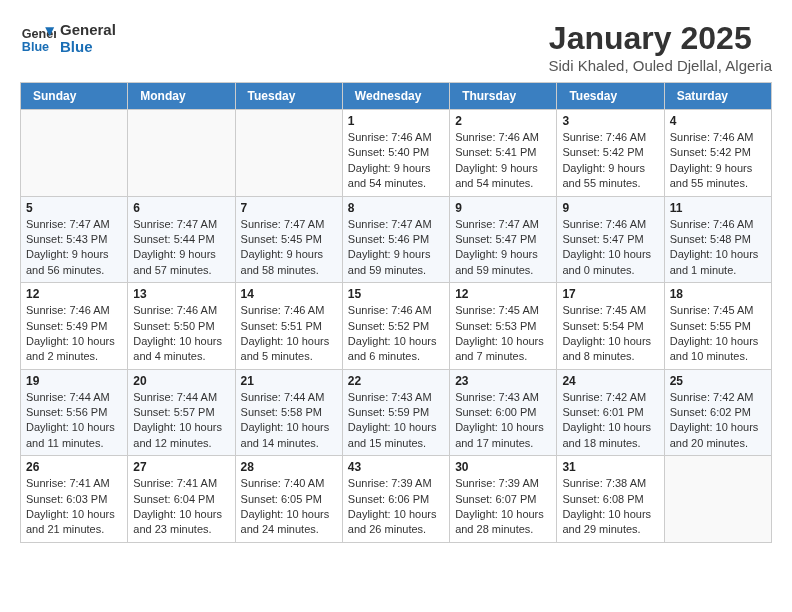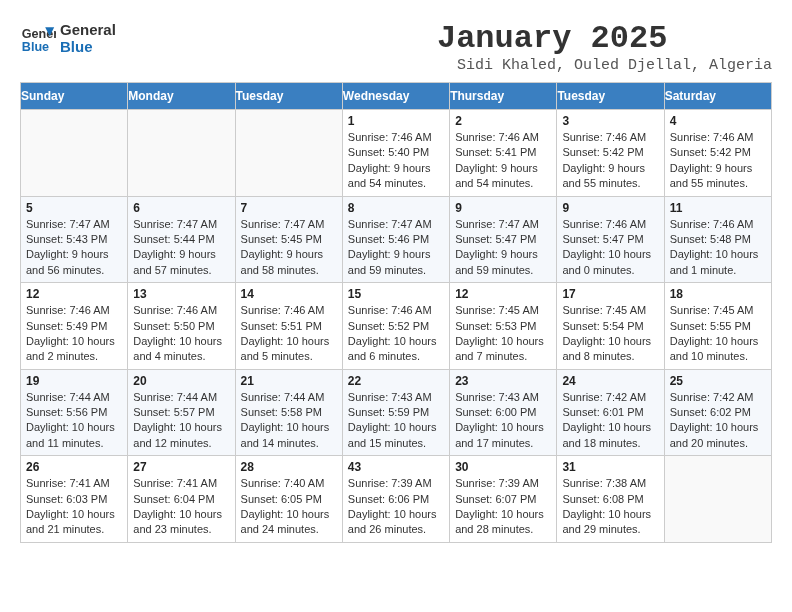--- a/index.html
+++ b/index.html
@@ -19,42 +19,41 @@
     .logo {
       display: flex;
       align-items: center;
       gap: 4px;
     }
     .logo-icon {
       width: 36px;
       height: 36px;
     }
     .title-area {
-      text-align: left;
-      font-family: Liberation Mono, monospace;
+      text-align: center;
     }
     .month-title {
       font-size: 32px;
       font-weight: bold;
       color: #333;
     }
     .subtitle {
       font-size: 15px;
       color: #555;
       margin-left: 20px;
     }
     .calendar {
       width: 100%;
       border-collapse: collapse;
       font-size: 11px;
     }
     .calendar th {
       background: #3a7fc1;
       color: #fff;
-      padding: 6px 0;
+      padding: 6px 12px;
       text-align: left;
       font-size: 12px;
       font-weight: bold;
       border: 1px solid #ccc;
     }
     .calendar td {
       border: 1px solid #ccc;
       vertical-align: top;
       padding: 4px 5px;
       width: calc(100% / 7);

